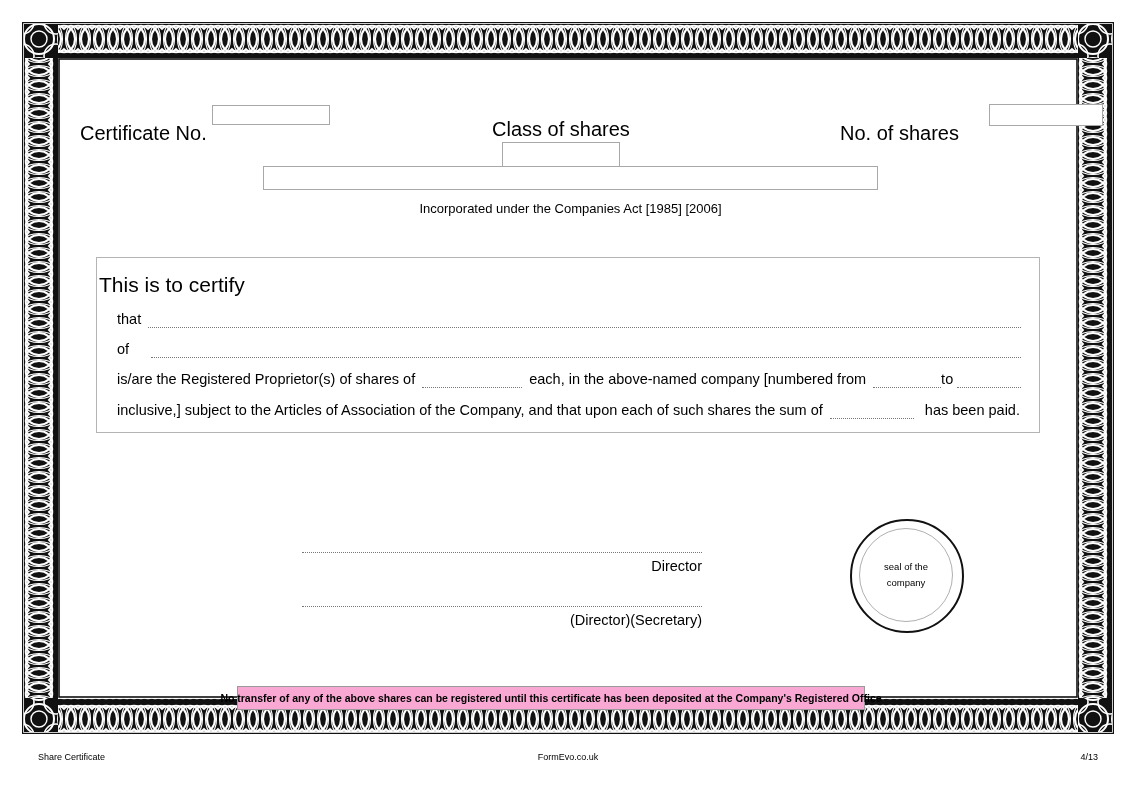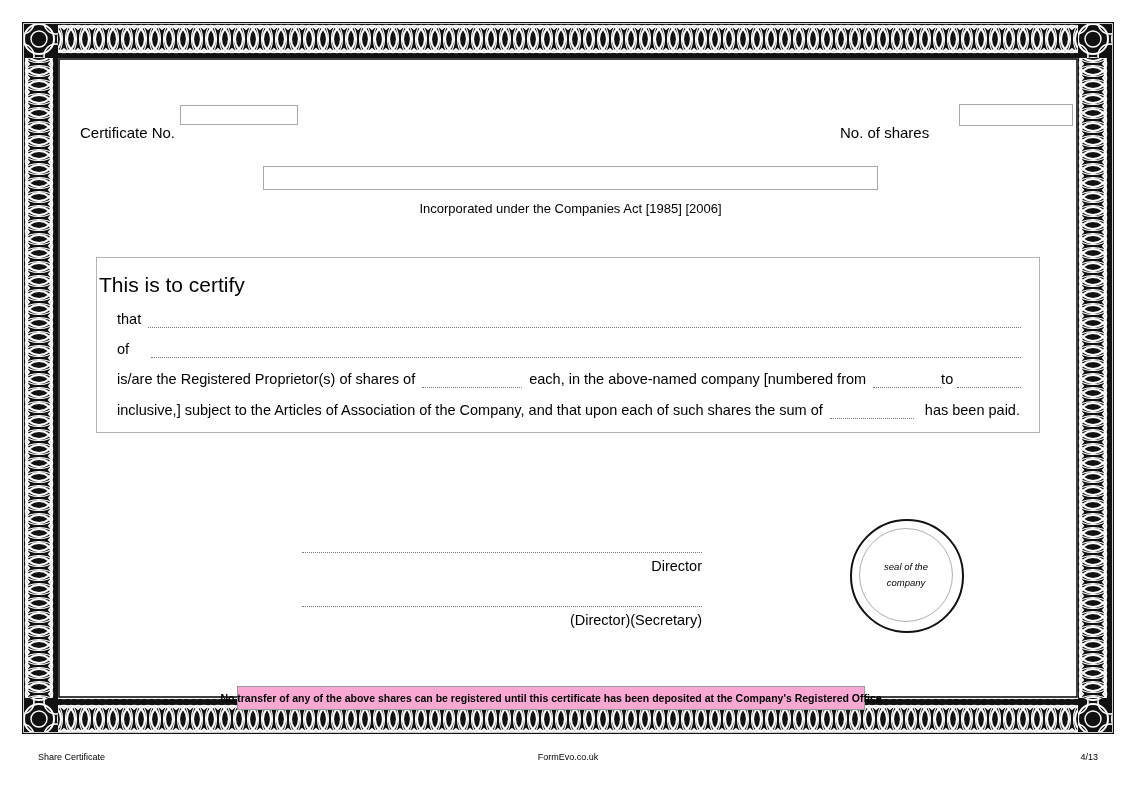--- a/index.html
+++ b/index.html
@@ -32,21 +32,21 @@
     left: 62px; top: 58px;
     width: 1012px; height: 640px;
   }
 
   
   .hdr {
     position: absolute;
     left: 0; top: 0;
     width: 1012px; height: 90px;
   }
-  .lbl { font-size: 15px; line-height: 18px; white-space: nowrap; margin-top: 36px; }
+  .lbl { font-size: 20px; line-height: 18px; white-space: nowrap; margin-top: 36px; }
 
   .cert-no-wrap {
     position: absolute; left: 18px; top: 30px;
     display: flex; align-items: center;
   }
   .cert-no-wrap .lbl { margin-right: 5px; }
 
   .class-wrap {
     position: absolute; left: 430px; top: 26px;
     text-align: center;
@@ -133,21 +133,21 @@
     width: 400px;
     text-align: right;
     font-size: 14.5px;
     margin-top: 5px;
   }
   .sig-block-2 { margin-top: 18px; }
 
   .seal {
     position: absolute;
     left: 788px; top: 461px;
-    width: 114px; height: 114px; font-style: italic;
+    width: 114px; height: 114px;
   }
   .seal .outer {
     position: absolute; inset: 0;
     border: 2.5px solid #111;
     border-radius: 50%;
     background: #fff;
   }
   .seal .inner {
     position: absolute; left: 9px; top: 9px;
     width: 92px; height: 92px;
@@ -240,20 +240,24 @@
 
   <div class="content">
 
     <div class="hdr">
 
       <div class="cert-no-wrap">
         <span class="lbl">Certificate No.</span>
         <div class="fbox cert-no"></div>
       </div>
 
+      <div class="class-wrap">
+        <span class="lbl">Class of shares</span>
+        <div class="fbox class-box"></div>
+      </div>
 
       <div class="noshares-wrap">
         <span class="lbl">No. of shares</span>
         <div class="fbox noshares"></div>
       </div>
     </div>
 
     <div class="company-wrap">
       <div class="fbox company"></div>
       <div class="inc-line">Incorporated under the Companies Act [1985] [2006]</div>

